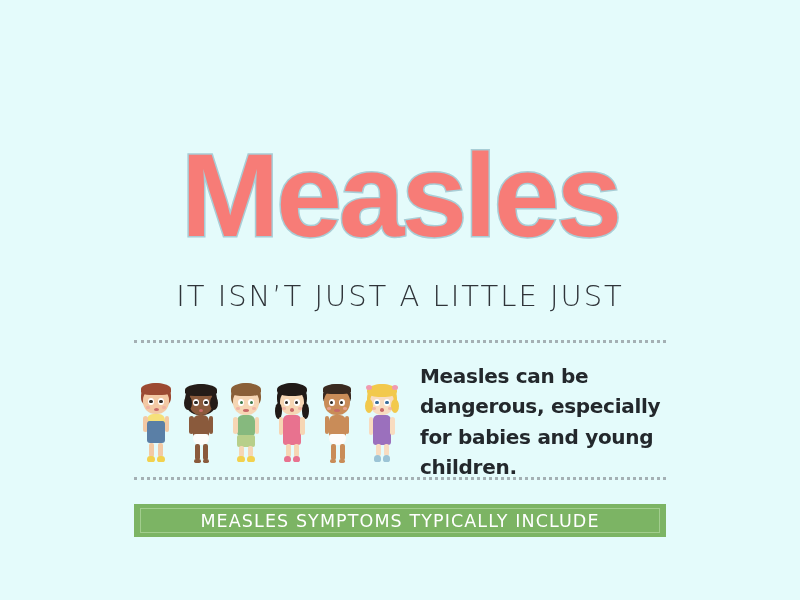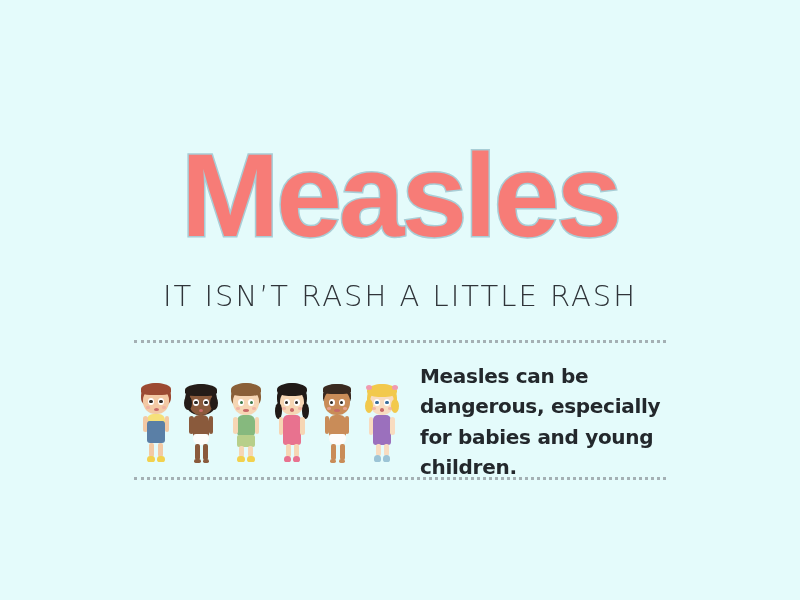--- a/index.html
+++ b/index.html
@@ -142,21 +142,21 @@
 </head>
 <body>
 
 <div id="poster">
 
   <div class="title-wrap">
     <span class="title">Measles</span>
   </div>
 
   <div class="subtitle-wrap">
-    <span class="subtitle">IT ISN’T RASH A LITTLE RASH</span>
+    <span class="subtitle">IT ISN’T JUST A LITTLE JUST</span>
   </div>
 
   <div class="divider d1"></div>
 
   <div class="band">
 
     <div class="kids">
 
       <div class="kid">
         <div class="k-hair" style="left:5px;top:2px;width:30px;height:25px;background:#9c4a32;border-radius:50% 50% 40% 40%;"></div>
@@ -290,14 +290,19 @@
         <div class="k-shoe" style="left:21px;top:74px;width:7.5px;height:7px;background:#9cc4d6;"></div>
       </div>
 
     </div>
 
     <div class="band-text">Measles can be dangerous, especially for babies and young children.</div>
   </div>
 
   <div class="divider d2"></div>
 
+  <div class="banner">
+    <div class="banner-inner">
+      <span class="banner-text">MEASLES SYMPTOMS TYPICALLY INCLUDE</span>
+    </div>
+  </div>
 
 </div>
 
 </body></html>

